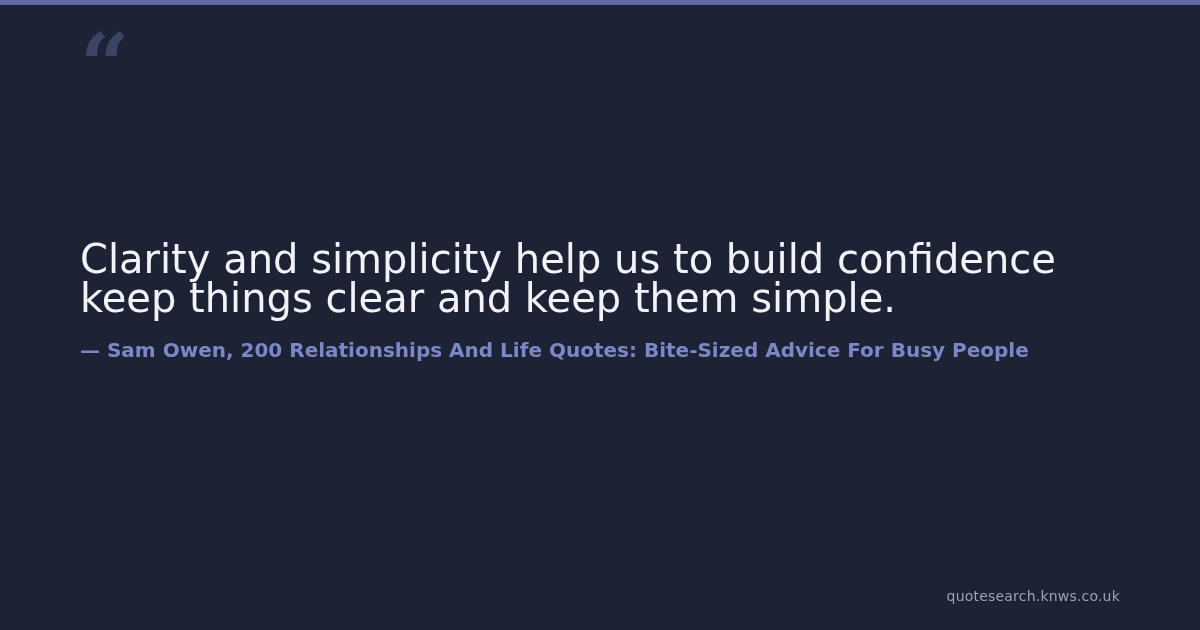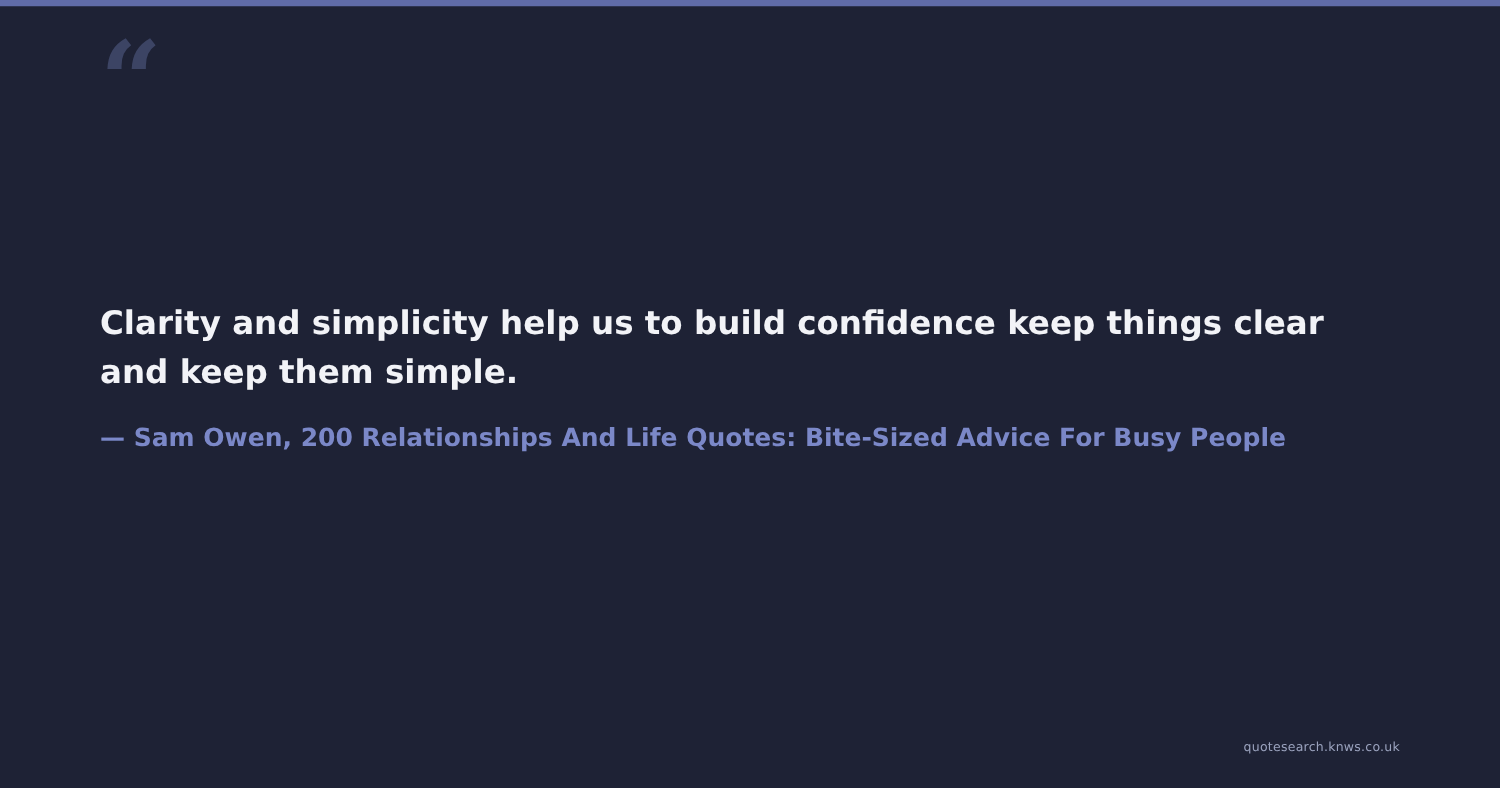--- a/index.html
+++ b/index.html
@@ -38,44 +38,44 @@
     font-weight: 700;
     color: #3c4464;
     letter-spacing: -2px;
     user-select: none;
   }
   .quote-body {
     position: absolute;
     left: 80px;
     top: 240px;
     width: 1010px;
-    font-size: 26px;
+    font-size: 40px;
     line-height: 39px;
     color: #f2f3f7;
-    font-weight: 700;
+    font-weight: 400;
   }
   .attribution {
     position: absolute;
     left: 80px;
     top: 338px;
     width: 1160px;
     font-size: 20px;
     font-weight: 700;
     color: #7b88c8;
     white-space: nowrap;
     overflow: hidden;
   }
   .attribution .dash {
     color: #7b88c8;
   }
   .source {
     position: absolute;
     right: 80px;
     bottom: 26px;
-    font-size: 10px;
+    font-size: 14px;
     color: #9aa2bd;
     letter-spacing: 0.2px;
   }
 </style>
 </head>
 <body>
 
 <div class="card">
 
   <div class="top-rule"></div>

